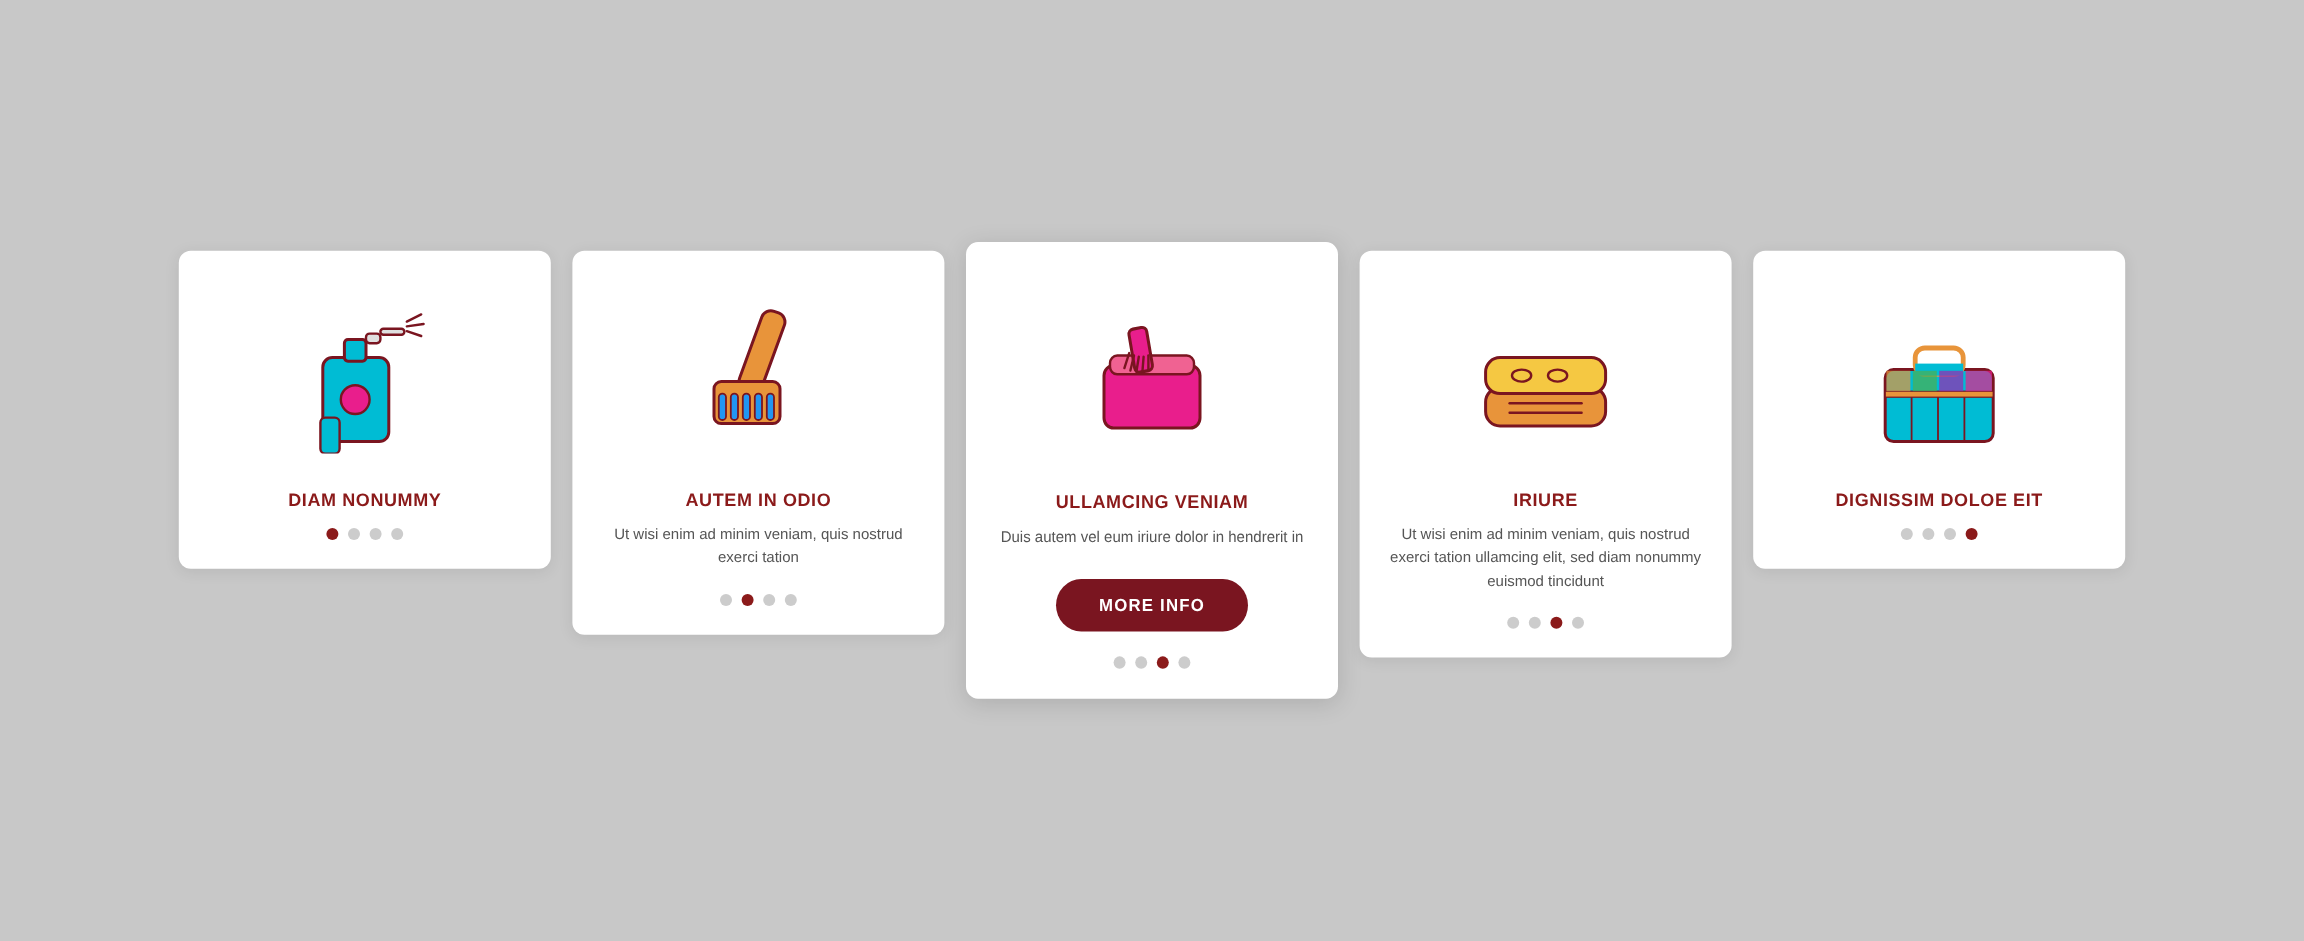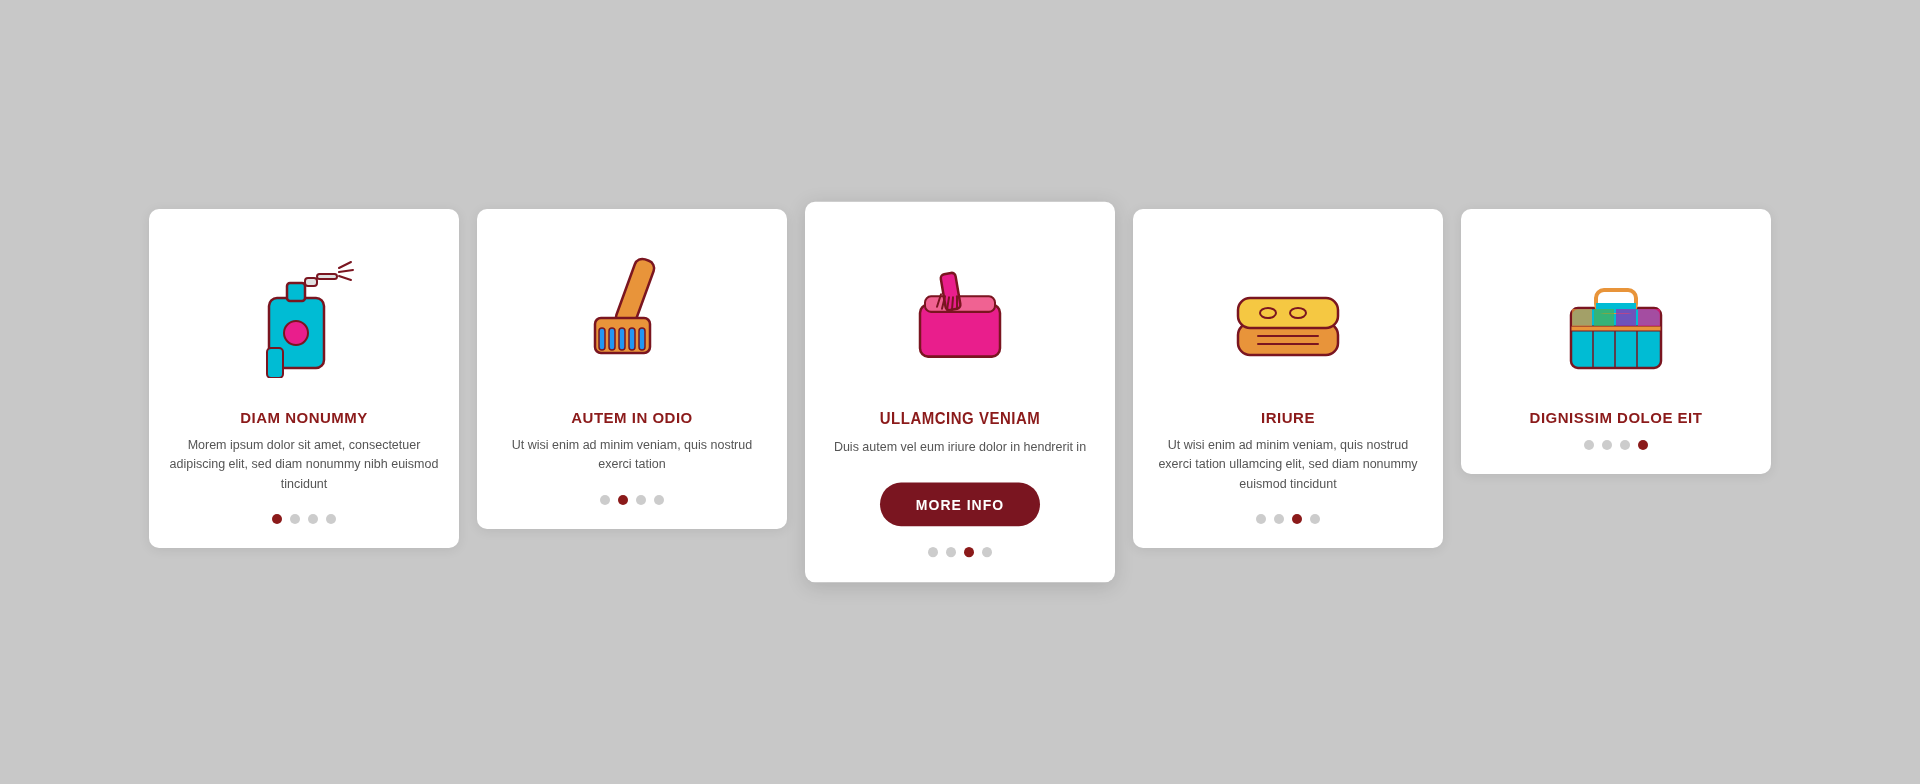--- a/index.html
+++ b/index.html
@@ -116,21 +116,20 @@
         <rect x="78" y="26" width="20" height="5" rx="2.5" fill="#e0e0e0" stroke="#7a1520" stroke-width="2"></rect>
 
         <line x1="100" y1="20" x2="112" y2="14" stroke="#7a1520" stroke-width="2" stroke-linecap="round"></line>
         <line x1="100" y1="24" x2="114" y2="22" stroke="#7a1520" stroke-width="2" stroke-linecap="round"></line>
         <line x1="100" y1="28" x2="112" y2="32" stroke="#7a1520" stroke-width="2" stroke-linecap="round"></line>
 
         <rect x="28" y="100" width="16" height="30" rx="4" fill="#00bcd4" stroke="#7a1520" stroke-width="2"></rect>
       </svg>
     </div>
     <div class="card-title">DIAM NONUMMY</div>
-    <div class="card-text">Morem ipsum dolor sit amet, consectetuer adipiscing elit, sed diam nonummy nibh euismod tincidunt</div>
     <div class="dots-row">
       <div class="dot active"></div>
       <div class="dot"></div>
       <div class="dot"></div>
       <div class="dot"></div>
     </div>
   </div>
 
   <div class="card">
     <div class="card-icon-area">

